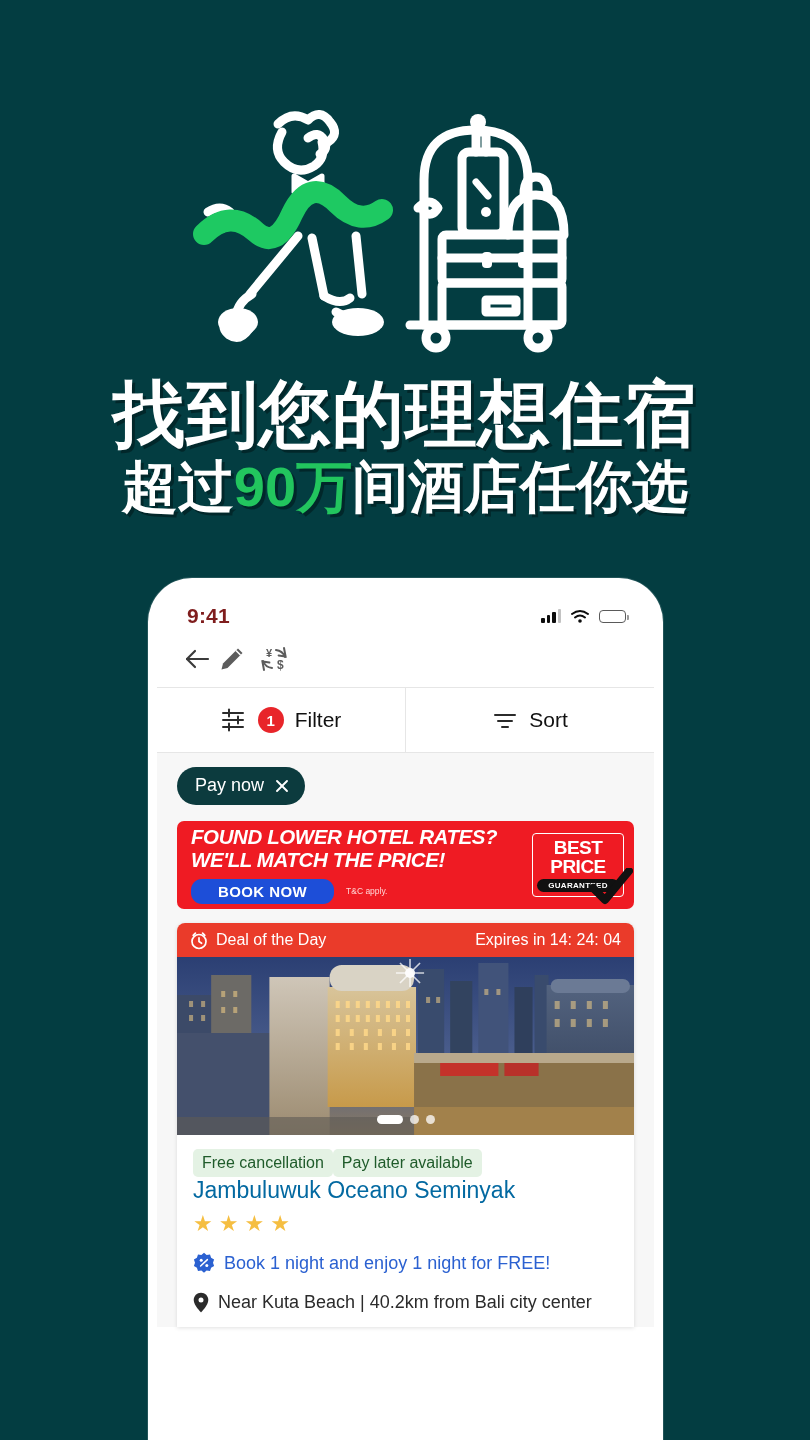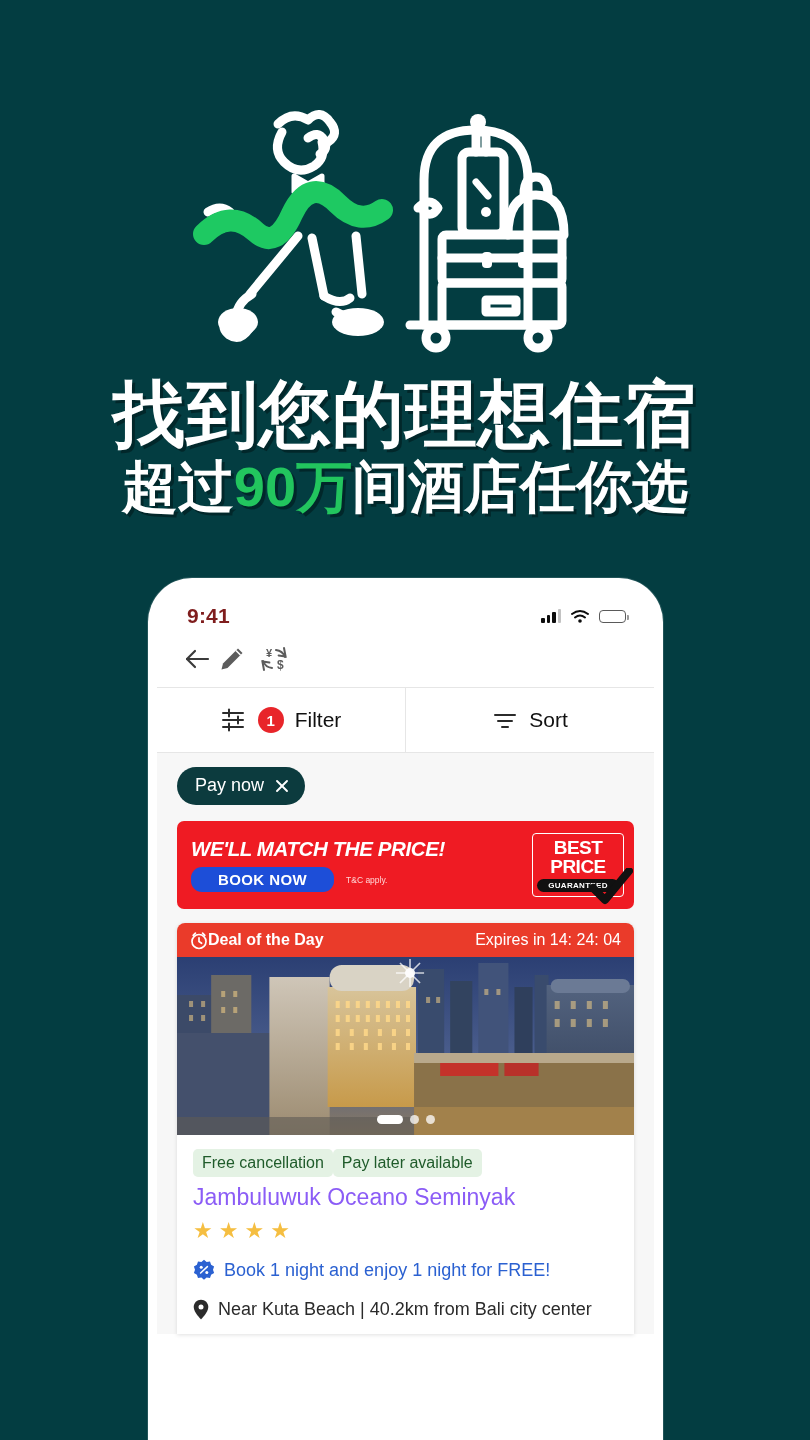--- a/index.html
+++ b/index.html
@@ -144,38 +144,38 @@
   
   .cardwrap{ background:#f7f7f7; padding:0 20px 0 20px; }
   .card{
     background:#fff; border-radius:8px 8px 0 0; overflow:hidden;
     box-shadow:0 1px 4px rgba(0,0,0,0.12);
   }
   .deal-bar{
     background:#ea3b2a; height:34px; display:flex; align-items:center;
     justify-content:space-between; padding:0 13px; color:#fff; font-size:16px;
   }
-  .deal-left{ display:flex; align-items:center; font-weight:bold;}
+  .deal-left{ display:flex; align-items:center; gap:8px; font-weight:normal;}
   .deal-right{ font-size:16px; }
 
   .photo{ height:178px; position:relative; overflow:hidden; background:#1b2a4a; }
   .dots{
     position:absolute; left:50%; transform:translateX(-50%); bottom:11px;
     display:flex; align-items:center; gap:7px;
   }
   .dots .pill{ width:26px; height:9px; border-radius:5px; background:#fff; }
   .dots .dot{ width:9px; height:9px; border-radius:50%; background:rgba(255,255,255,0.75); }
 
   .card-body{ padding:14px 16px 0 16px; }
   .tags{ display:flex; }
   .tag{
     background:#e4f2e4; color:#1f5b2a; font-size:16px;
     border-radius:5px; padding:5px 9px;
   }
-  .hotel-name{ font-size:23px; color:#8b5cf6; margin-top:7px; }
+  .hotel-name{ font-size:23px; color:#0369a1; margin-top:0; }
   .stars{ display:flex; gap:6px; margin-top:9px; }
   .star{ color:#f5be41; font-size:22px; line-height:1; }
 
   .promo-line{
     display:flex; align-items:center; gap:9px;
     color:#2b61d1; font-size:18px; margin-top:17px;
   }
   .loc-line{
     display:flex; align-items:center; gap:9px;
     color:#2b2b2b; font-size:18px; margin-top:18px; padding-bottom:14px;
@@ -328,20 +328,21 @@
           <path d="M2 2 L12 12"></path>
               <path d="M12 2 L2 12"></path>
         </g>
       </svg>
     </span>
   </div>
 
   <div class="promo-wrap">
     <div class="promo">
       <div class="promo-left">
+        <div class="promo-l1">FOUND LOWER HOTEL RATES?</div>
         <div class="promo-l2">WE'LL MATCH THE PRICE!</div>
         <div class="promo-btns">
           <span class="booknow">BOOK NOW</span>
           <span class="tc">T&amp;C apply.</span>
         </div>
       </div>
       <div class="bestprice">
         <div class="bp1">BEST</div>
         <div class="bp2">PRICE</div>
         <div class="bpg">GUARANTEED</div>

